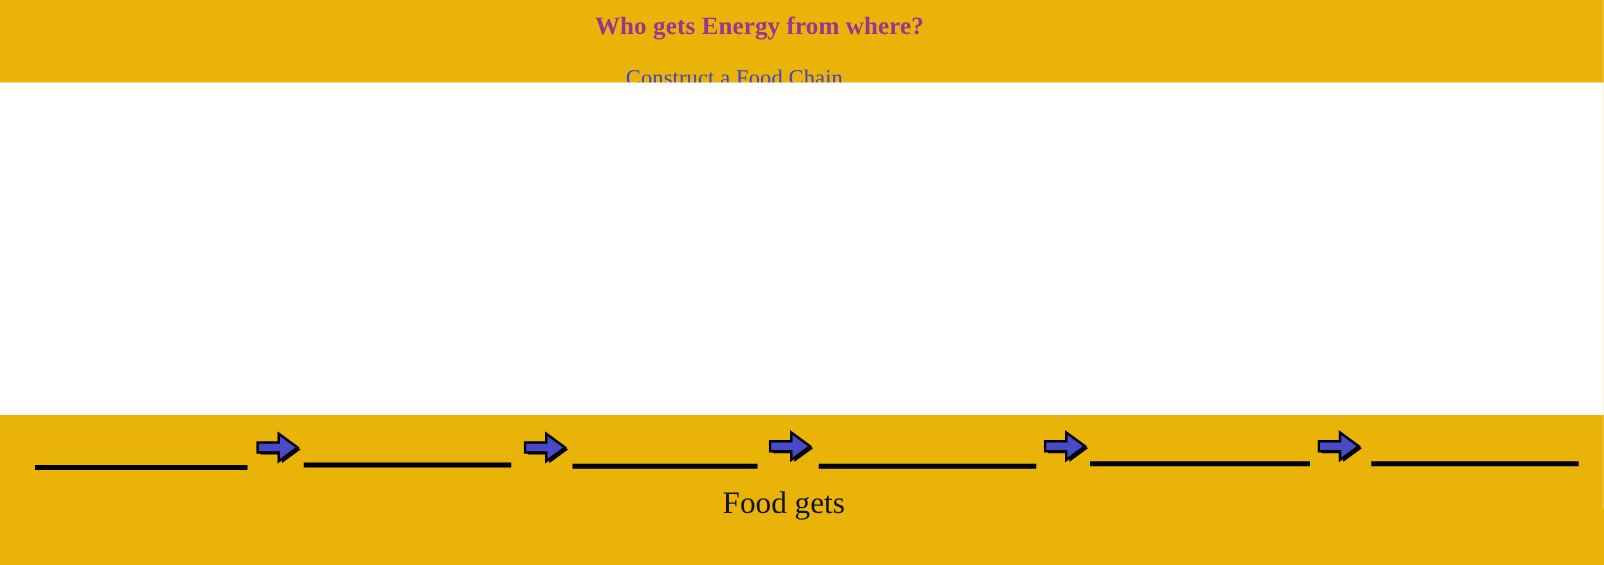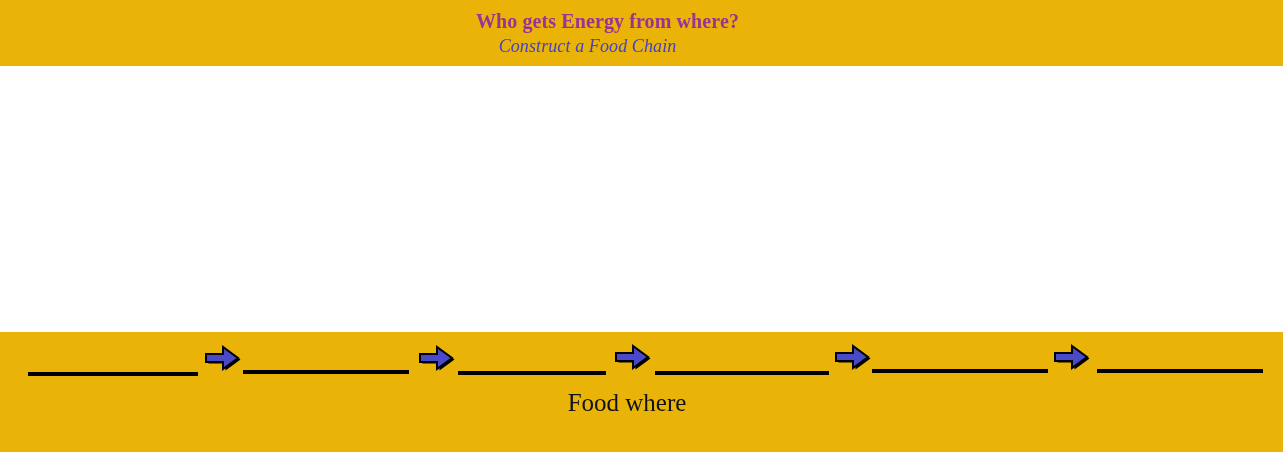--- a/index.html
+++ b/index.html
@@ -43,30 +43,29 @@
     font-size: 20px;
     font-weight: bold;
     color: #9b3393;
     letter-spacing: 0.1px;
     white-space: nowrap;
   }
 
   .worksheet-subtitle {
     position: absolute;
     left: 0;
-    top: 36px;
+    top: 52px;
     width: 1175px;
     text-align: center;
     font-family: "Liberation Serif", "DejaVu Serif", serif;
     font-size: 18px;
     font-weight: normal;
     color: #4343c4;
     letter-spacing: 0.1px;
     white-space: nowrap;
-    font-style: italic;
   }
 
   
   .work-area {
     position: absolute;
     left: 0;
     top: 66px;
     width: 1283px;
     height: 266px;
     background: #ffffff;
@@ -155,15 +154,15 @@
         </svg>
       </div>
       <div class="chain-arrow" style="left: 1054px; top: 12px;">
         <svg viewBox="0 0 36 26">
           <path d="M1,9 L18,9 L18,2 L33,13 L18,24 L18,17 L1,17 Z" transform="translate(2.5,1.5)" fill="#000000"></path>
           <path d="M1,9 L18,9 L18,2 L33,13 L18,24 L18,17 L1,17 Z" fill="#4a4ac8" stroke="#000000" stroke-width="2" stroke-linejoin="miter"></path>
         </svg>
       </div>
     </div>
 
-  <div class="chain-caption">Food where</div>
+  <div class="chain-caption">Food gets</div>
 
 </div>
 
 </body></html>

